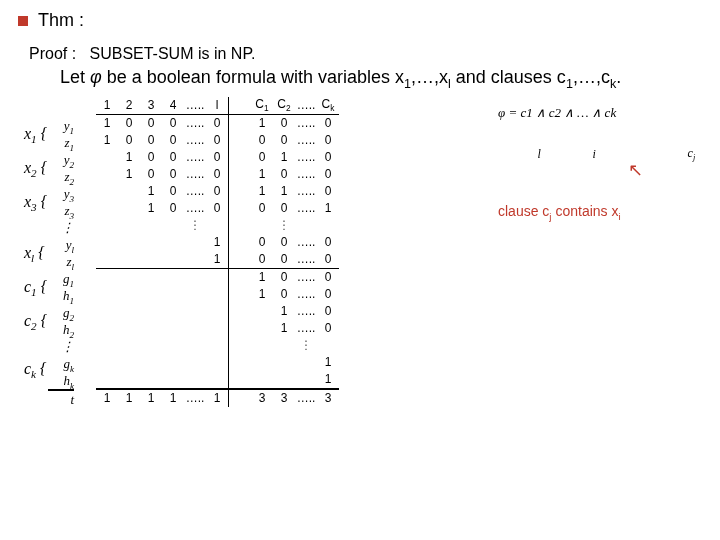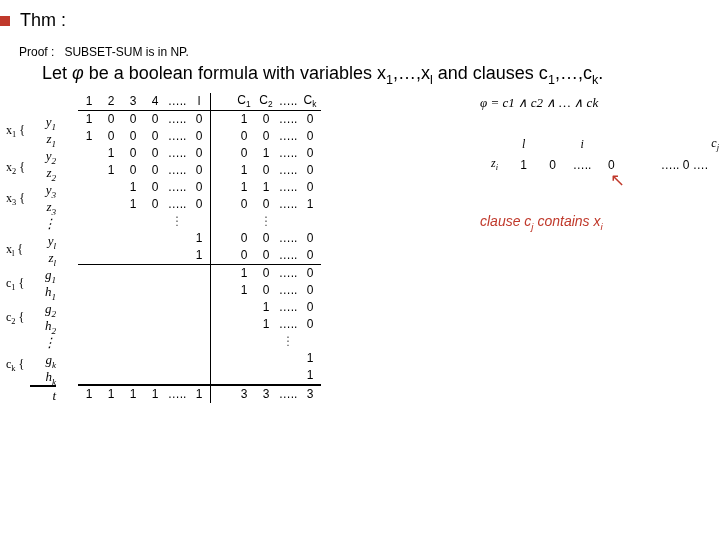--- a/index.html
+++ b/index.html
@@ -1,49 +1,49 @@
 <!DOCTYPE html>
 <html><head>
 <meta charset="utf-8">
 <style>
   html,body{margin:0;padding:0;font-family:Arial,sans-serif;font-size:12px;color:#000;background:#fff;width:720px;height:540px;}
-  .page{padding:10px 0 0 0;position:relative;}
+  .page{padding:10px 0 0 18px;position:relative;}
   .bullet-row{display:flex;align-items:center;gap:10px;}
   .sq{width:10px;height:10px;background:#c0392b;}
   .thm{font-size:18px;}
   .line-sub{margin-left:42px;font-size:15px;}
-  .line-proof{margin-top:14px;margin-left:19px;font-size:12px;}
+  .line-proof{margin-top:14px;margin-left:11px;font-size:16px;}
   .line-sat{margin-left:42px;margin-top:4px;font-family:'Times New Roman',serif;font-style:italic;}
   .line-let{margin-left:42px;margin-top:4px;font-size:18px;}
   .line-phi{margin-left:42px;margin-top:4px;font-family:'Times New Roman',serif;font-style:italic;}
   sub{font-size:0.7em;}
   .content{position:relative;margin-top:6px;}
 
   
   .tbl{border-collapse:collapse;position:absolute;top:0;left:78px;}
   .tbl td,.tbl th{width:22px;height:17px;text-align:center;font-size:12px;font-family:Arial;padding:0}
   .hdr td{border-bottom:1px solid #000;}
   .bb{border-bottom:2px solid #000;}
   .br{border-right:1px solid #000;}
   .wide{width:34px;}
   .vdotcell{font-size:8px;line-height:8px;color:#555;}
 
   
   .rowlabels{position:absolute;top:20px;left:30px;font-family:'Times New Roman',serif;font-style:italic;font-size:13px;}
   .rowlabels div{height:17px;line-height:17px;text-align:right;width:26px;}
 
   
-  .right{position:absolute;left:480px;top:2px;font-size:13px;}
+  .right{position:absolute;left:480px;top:8px;font-size:13px;}
   .phi-eq{font-family:'Times New Roman',serif;font-style:italic;}
   .mini{border-collapse:collapse;margin-top:24px;}
   .mini td,.mini th{width:28px;height:18px;text-align:center;font-size:12px;}
   .mini .lab{font-family:'Times New Roman',serif;font-style:italic;width:24px;}
   .mini th{font-style:italic;font-family:'Times New Roman',serif;font-weight:normal;}
   .mini .rgt{width:60px;text-align:left;padding-left:6px;}
-  .clause{color:#c0392b;margin-top:16px;font-size:14px;font-style:italic;}
+  .clause{color:#c0392b;margin-top:16px;font-size:14px;}
   .arrow{color:#c0392b;font-size:18px;position:relative;left:130px;top:-6px;}
 </style>
 </head>
 <body>
 
 <div class="page">
   <div class="bullet-row">
     <div class="sq"></div>
     <div class="thm">Thm :</div>
   </div>
@@ -74,23 +74,23 @@
         <div>z<sub>l</sub></div>
       <div>g<sub>1</sub></div>
         <div>h<sub>1</sub></div>
       <div>g<sub>2</sub></div>
         <div>h<sub>2</sub></div>
       <div style="height:17px;">⋮</div>
       <div>g<sub>k</sub></div>
         <div>h<sub>k</sub></div>
       <div style="border-top:2px solid #000;">t</div>
     </div>
-    <div style="position:absolute;left:6px;top:20px;font-family:'Times New Roman',serif;font-size:12px">
+    <div style="position:absolute;left:6px;top:20px;font-family:'Times New Roman',serif;font-style:italic;font-size:16px">
       <div style="height:34px;line-height:34px">x<sub>1</sub> {</div>
-      <div style="height:34px;line-height:40px">x<sub>2</sub> {</div>
+      <div style="height:34px;line-height:34px">x<sub>2</sub> {</div>
       <div style="height:34px;line-height:34px">x<sub>3</sub> {</div>
       <div style="height:17px"></div>
       <div style="height:34px;line-height:34px">x<sub>l</sub> {</div>
       <div style="height:34px;line-height:34px">c<sub>1</sub> {</div>
       <div style="height:34px;line-height:34px">c<sub>2</sub> {</div>
       <div style="height:17px"></div>
       <div style="height:34px;line-height:27px">c<sub>k</sub> {</div>
     </div>
 
     <table class="tbl">
@@ -339,30 +339,21 @@
       <div class="phi-eq">φ = c1 ∧ c2 ∧ … ∧ ck</div>
       <table class="mini">
         <tbody>
             <tr>
           <th></th>
               <th>l</th>
               <th></th>
               <th>i</th>
               <th></th>
               <th></th>
-              <th style="width:60px;text-align:right">c<sub>j</sub></th>
-        </tr>
-        <tr>
-          <td class="lab">z<sub>i</sub></td>
-              <td>1</td>
-              <td>0</td>
-              <td>…..</td>
-              <td>0</td>
-              <td></td>
-              <td class="rgt">….. 0 ….</td>
+              <th style="width:60px;text-align:center">c<sub>j</sub></th>
         </tr>
       </tbody>
         </table>
       <div class="arrow">↖</div>
       <div class="clause">clause c<sub>j</sub> contains x<sub>i</sub></div>
     </div>
 
   </div>
 </div>
 

